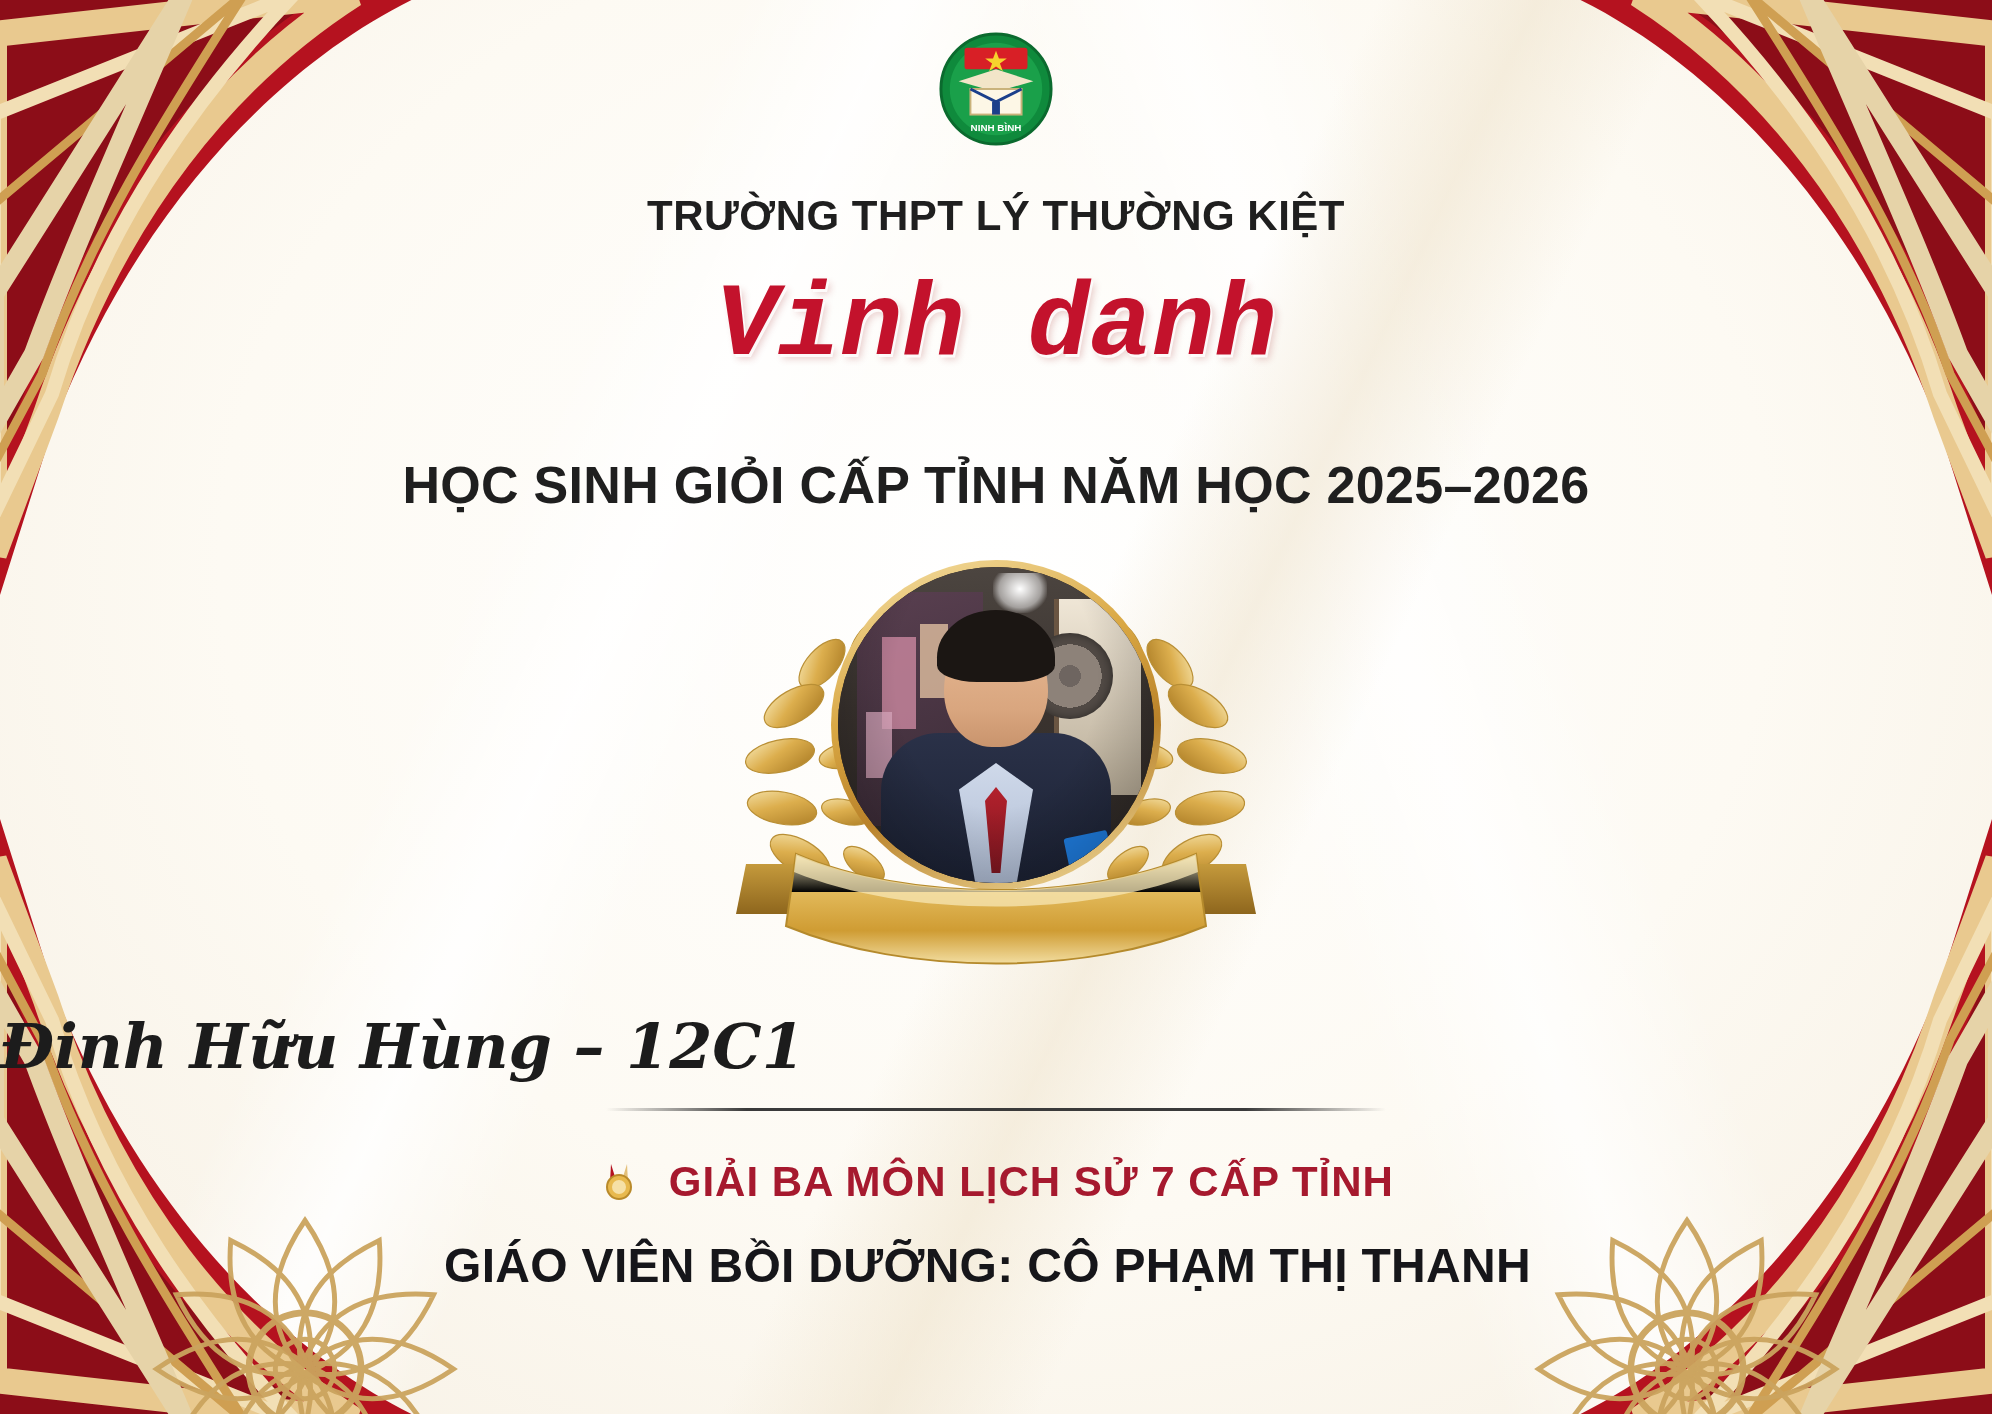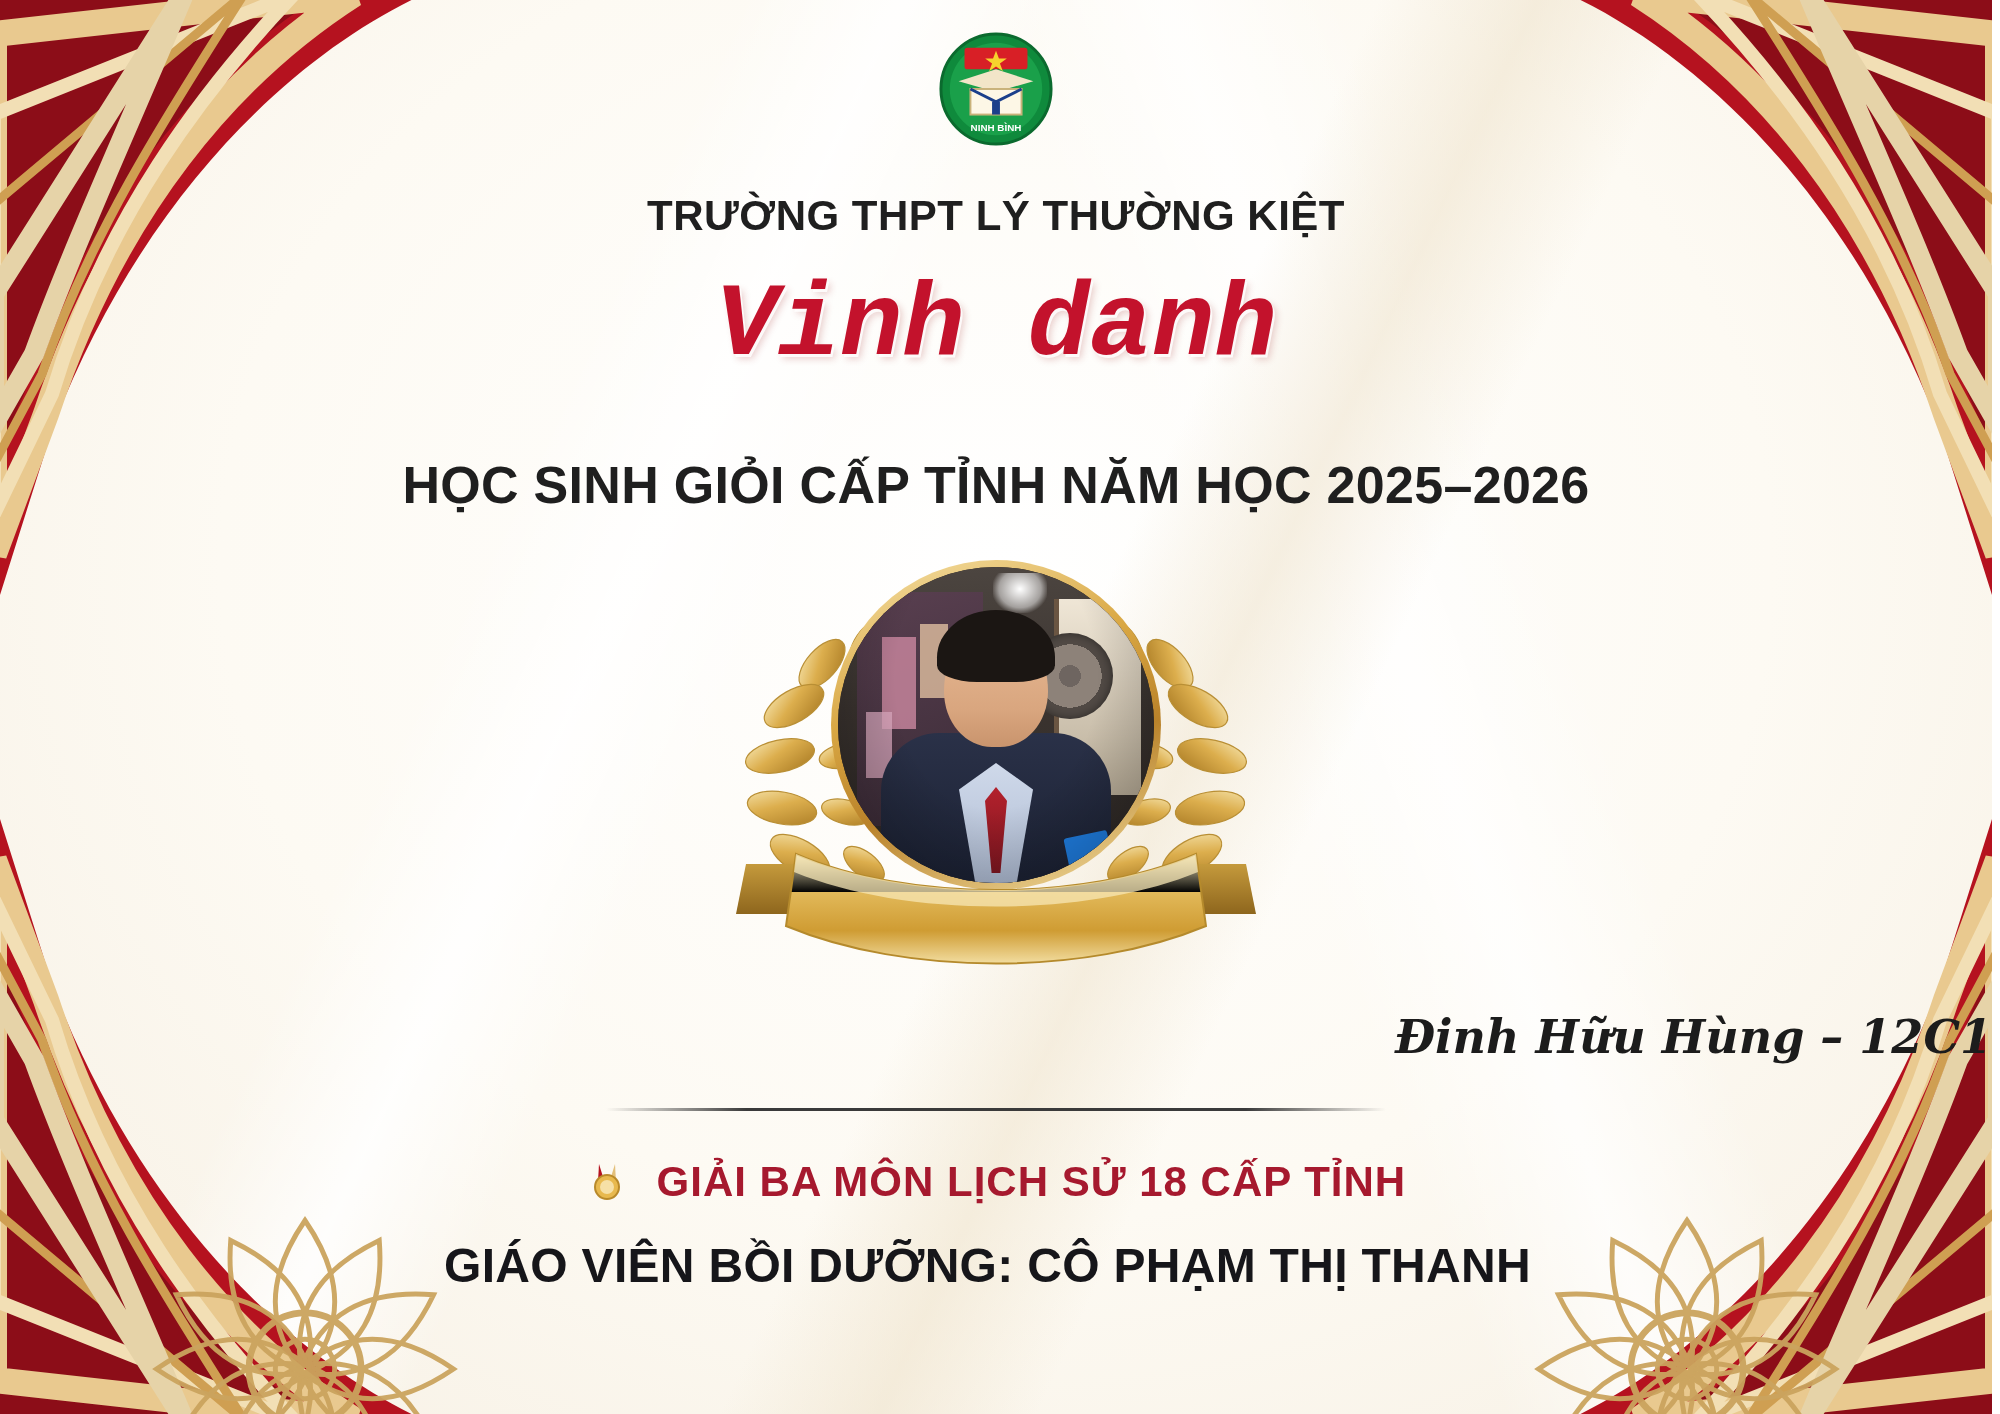--- a/index.html
+++ b/index.html
@@ -220,27 +220,26 @@
     transform: translateX(-50%);
     width: 520px;
     height: 150px;
   }
 
   
   .student-name {
     position: absolute;
     top: 1010px;
     left: 0; right: 0;
-    text-align: right;
+    text-align: left;
     font-family: "DejaVu Serif", serif;
     font-style: italic;
     font-weight: bold;
-    font-size: 46px;
+    font-size: 62px;
     color: #1c1c1c;
-    margin-left: 36px;
   }
   .name-rule {
     position: absolute;
     top: 1108px;
     left: 50%;
     transform: translateX(-50%);
     width: 780px;
     height: 3px;
     background: linear-gradient(90deg, rgba(40,40,40,0) 0%, #3a3a3a 18%, #3a3a3a 82%, rgba(40,40,40,0) 100%);
   }
@@ -519,18 +518,18 @@
 
   <div class="award-line">
     <span class="medal-icon">
       <svg width="42" height="42" viewBox="0 0 42 42" xmlns="http://www.w3.org/2000/svg">
         <path d="M13 4 L18 20 L12 22 Z" fill="#b5121f"></path>
         <path d="M29 4 L24 20 L30 22 Z" fill="#e3c07a"></path>
         <circle cx="21" cy="27" r="12" fill="#e8b94e" stroke="#b98a2a" stroke-width="2"></circle>
         <circle cx="21" cy="27" r="7" fill="#f6e0a6"></circle>
       </svg>
     </span>
-    <span>GIẢI BA MÔN LỊCH SỬ 18 CẤP TỈNH</span>
+    <span>GIẢI BA MÔN LỊCH SỬ 7 CẤP TỈNH</span>
   </div>
 
   <div class="teacher-line">GIÁO VIÊN BỒI DƯỠNG: CÔ PHẠM THỊ THANH</div>
 
 </div>
 
 </body></html>

